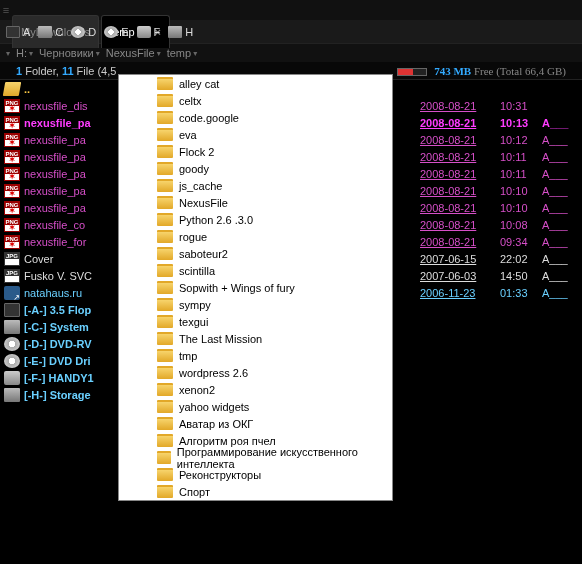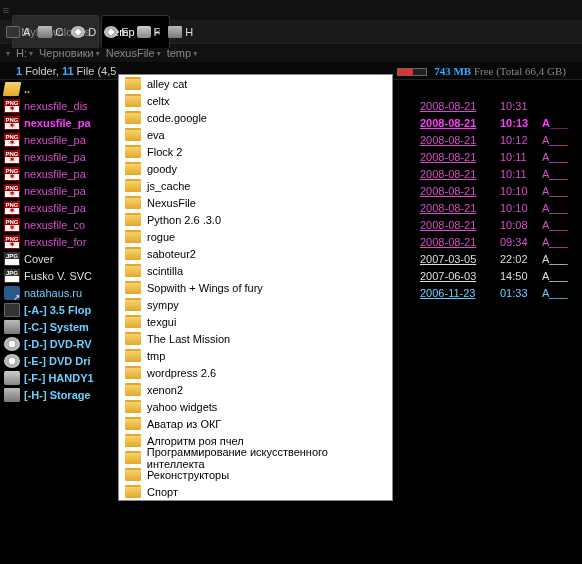--- a/index.html
+++ b/index.html
@@ -58,21 +58,21 @@
   .row.sel .name, .row.sel .date, .row.sel .time, .row.sel .attr { color: #ff3cff; font-weight: bold; }
   .row.jpg .name, .row.jpg .date, .row.jpg .time, .row.jpg .attr { color: #ddd; }
   .row.lnk .name, .row.lnk .date, .row.lnk .time, .row.lnk .attr { color: #6ad0ff; }
   .row.drv .name { color: #6ad0ff; font-weight: bold; }
   
   .dropdown {
     position: absolute; left: 118px; top: 74px; width: 275px;
     background: #fff; color: #000; border: 1px solid #888;
     max-height: 480px; overflow: hidden;
   }
-  .dd-row { display: flex; align-items: center; height: 17px; padding: 0 6px; cursor: pointer; }
+  .dd-row { display: flex; align-items: center; height: 17px; padding: 0 6px; cursor: pointer; margin-left: 32px; }
   .dd-row .fld { width: 16px; height: 13px; margin-right: 6px; }
   
   .i-folder { background: linear-gradient(#f7d46c,#e2a828); border-radius: 1px; border-top: 2px solid #e2a828; }
   .i-folder-open { background: linear-gradient(#f7d46c,#e2a828); border-radius: 1px; transform: skewX(-10deg); }
   .i-png { background: #fff; border: 1px solid #900; position: relative; font-size: 6px; color: #900; font-weight: bold; text-align: center; line-height: 6px; }
   .i-png::before { content: "PNG"; display: block; background: #900; color: #fff; }
   .i-png::after { content: "✶"; color: #d00; font-size: 8px; }
   .i-jpg { background: #fff; border: 1px solid #333; font-size: 6px; color: #333; text-align: center; line-height: 6px; font-weight: bold; }
   .i-jpg::before { content: "JPG"; display: block; background: #333; color: #fff; }
   .i-link { background: #2a5a8a; border-radius: 2px; position: relative; }
@@ -227,21 +227,21 @@
     <div class="row png">
       <span class="icon i-png"></span>
       <span class="name">nexusfile_for</span>
       <span class="date">2008-08-21</span>
       <span class="time">09:34</span>
       <span class="attr">A___</span>
     </div>
     <div class="row jpg">
       <span class="icon i-jpg"></span>
       <span class="name">Cover</span>
-      <span class="date">2007-03-05</span>
+      <span class="date">2007-06-15</span>
       <span class="time">22:02</span>
       <span class="attr">A___</span>
     </div>
     <div class="row jpg">
       <span class="icon i-jpg"></span>
       <span class="name">Fusko V. SVC</span>
       <span class="date">2007-06-03</span>
       <span class="time">14:50</span>
       <span class="attr">A___</span>
     </div>

